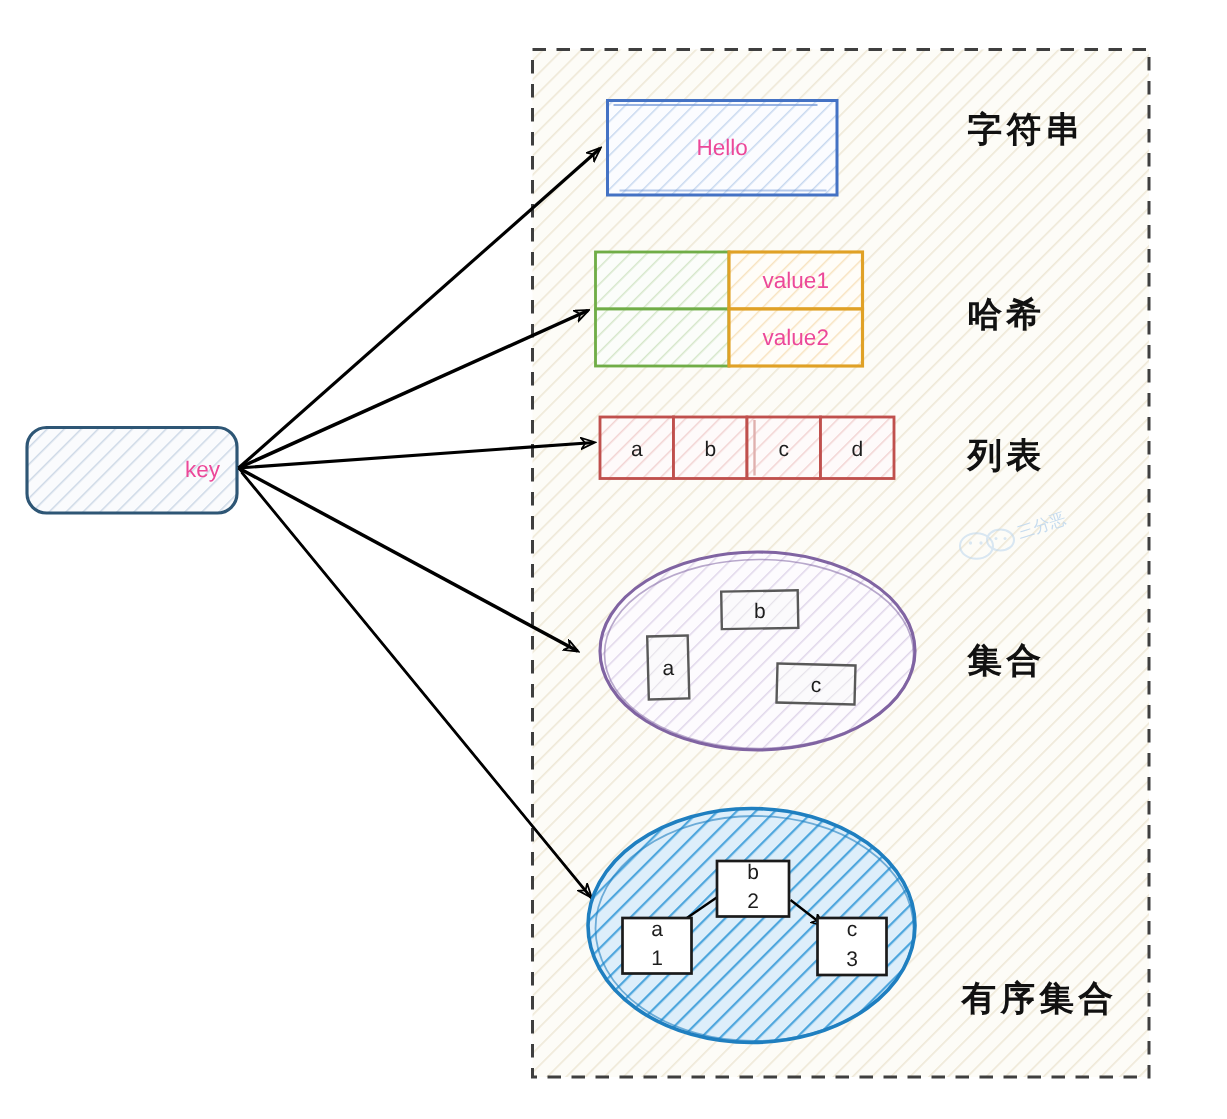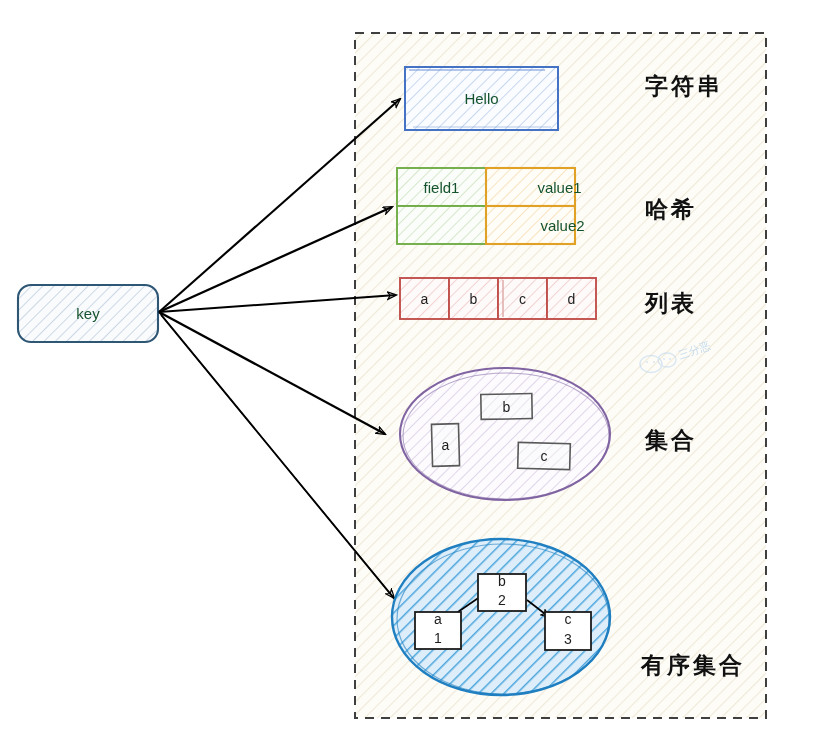--- a/index.html
+++ b/index.html
@@ -6,21 +6,21 @@
   body{width:818px;height:746px;position:relative;overflow:hidden;
        font-family:"Liberation Sans","DejaVu Sans",sans-serif;}
 
   #stage{position:absolute;left:0;top:0;width:818px;height:746px;}
   svg#diagram{position:absolute;left:0;top:0;width:818px;height:746px;}
 
   
   .lbl{position:absolute;color:#1b1b1b;white-space:nowrap;}
   .cjk{font-family:"DejaVu Serif","Liberation Serif",serif;font-weight:700;
        font-size:23px;letter-spacing:3px;color:#111111;}
-  .boxtxt{font-size:15px;color:#14532d;}
+  .boxtxt{font-size:15px;color:#ec4899;}
   .smalltxt{font-size:14px;color:#1d1d1d;}
   .mono-num{font-size:14px;color:#1d1d1d;}
   .wm{position:absolute;color:#bcd6ee;font-size:11px;opacity:.85;
       transform:rotate(-18deg);font-family:"DejaVu Sans",sans-serif;}
 </style>
 </head>
 <body>
 
 <div id="stage">
 
@@ -137,28 +137,27 @@
     <g opacity=".55">
       <ellipse cx="651" cy="364" rx="11" ry="8.5" fill="none" stroke="#bcd6ee" stroke-width="1.4"></ellipse>
       <ellipse cx="667" cy="360" rx="9" ry="7" fill="none" stroke="#bcd6ee" stroke-width="1.4"></ellipse>
       <circle cx="647" cy="362" r="1.1" fill="#bcd6ee"></circle>
       <circle cx="654" cy="362" r="1.1" fill="#bcd6ee"></circle>
       <circle cx="664" cy="359" r="1" fill="#bcd6ee"></circle>
       <circle cx="670" cy="359" r="1" fill="#bcd6ee"></circle>
     </g>
   </svg>
 
-  <div class="lbl boxtxt" style="left:18px;top:285px;width:140px;height:57px;display:flex;align-items:center;justify-content:center;">key</div>
+  <div class="lbl boxtxt" style="left:18px;top:285px;width:140px;height:57px;display:flex;align-items:center;justify-content:center;padding-left:47px;">key</div>
 
   <div class="lbl boxtxt" style="left:405px;top:67px;width:153px;height:63px;display:flex;align-items:center;justify-content:center;">Hello</div>
   <div class="lbl cjk" style="left:645px;top:71px;">字符串</div>
 
-  <div class="lbl boxtxt" style="left:397px;top:168px;width:89px;height:38px;display:flex;align-items:center;justify-content:center;">field1</div>
-  <div class="lbl boxtxt" style="left:486px;top:168px;width:89px;height:38px;display:flex;align-items:center;justify-content:center;padding-left:29px;">value1</div>
-  <div class="lbl boxtxt" style="left:486px;top:206px;width:89px;height:38px;display:flex;align-items:center;justify-content:center;margin-left:32px;">value2</div>
+  <div class="lbl boxtxt" style="left:486px;top:168px;width:89px;height:38px;display:flex;align-items:center;justify-content:center;">value1</div>
+  <div class="lbl boxtxt" style="left:486px;top:206px;width:89px;height:38px;display:flex;align-items:center;justify-content:center;">value2</div>
   <div class="lbl cjk" style="left:645px;top:194px;text-align:right;">哈希</div>
 
   <div class="lbl smalltxt" style="left:400px;top:278px;width:49px;height:41px;display:flex;align-items:center;justify-content:center;">a</div>
   <div class="lbl smalltxt" style="left:449px;top:278px;width:49px;height:41px;display:flex;align-items:center;justify-content:center;">b</div>
   <div class="lbl smalltxt" style="left:498px;top:278px;width:49px;height:41px;display:flex;align-items:center;justify-content:center;">c</div>
   <div class="lbl smalltxt" style="left:547px;top:278px;width:49px;height:41px;display:flex;align-items:center;justify-content:center;">d</div>
   <div class="lbl cjk" style="left:645px;top:288px;">列表</div>
 
   <div class="lbl smalltxt" style="left:432px;top:424px;width:27px;height:42px;display:flex;align-items:center;justify-content:center;">a</div>
   <div class="lbl smalltxt" style="left:481px;top:394px;width:51px;height:25px;display:flex;align-items:center;justify-content:center;">b</div>

